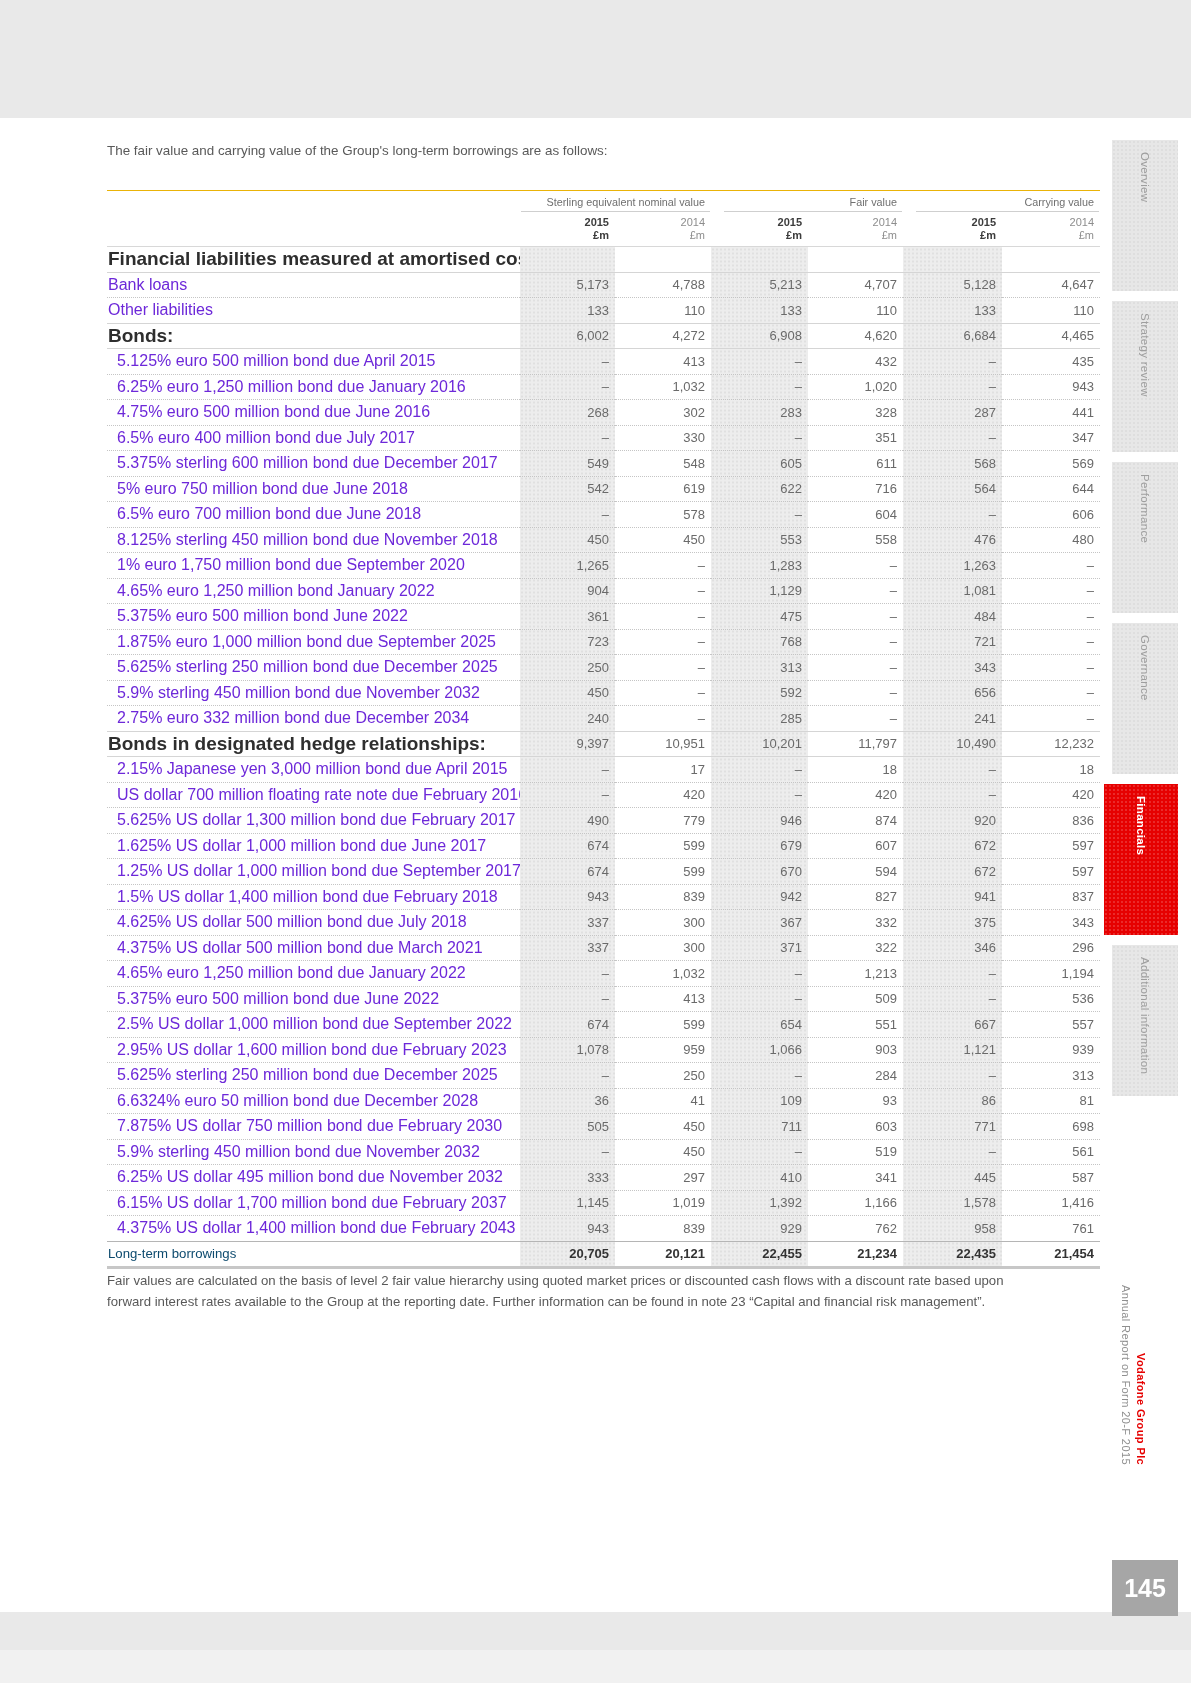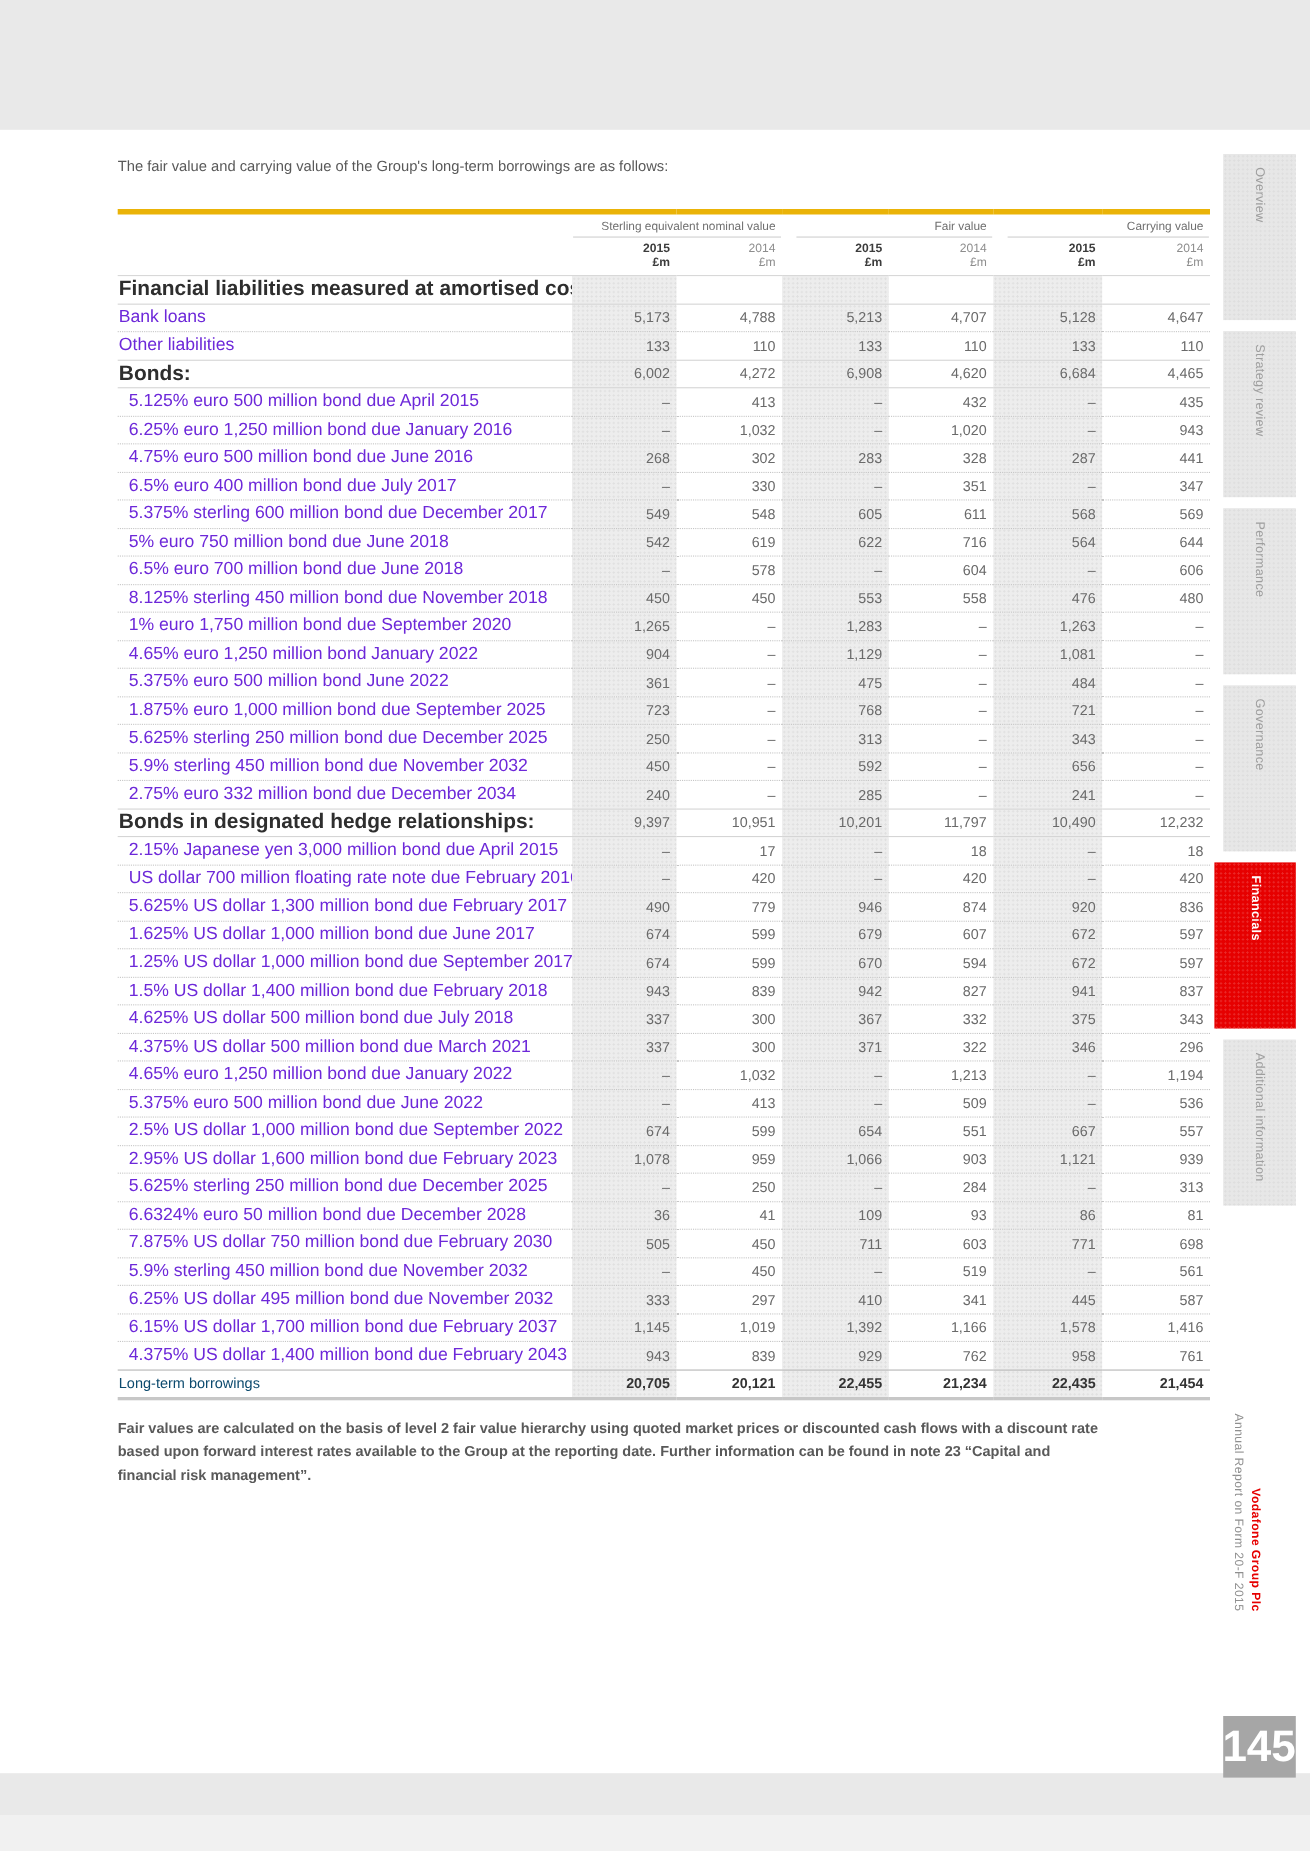--- a/index.html
+++ b/index.html
@@ -5,21 +5,21 @@
   html,body{margin:0;padding:0;background:#fff;}
   .canvas{position:relative;width:1191px;height:1683px;background:#ffffff;overflow:hidden;
           font-family:"Liberation Sans",sans-serif;}
   .band-top{position:absolute;left:0;top:0;width:1191px;height:118px;background:#e9e9e9;}
   .band-bottom{position:absolute;left:0;top:1612px;width:1191px;height:38px;background:#e9e9e9;}
   .band-bottom2{position:absolute;left:0;top:1650px;width:1191px;height:33px;background:#f1f1f1;}
 
   .content{position:absolute;left:107px;top:131px;width:993px;}
   .intro{font-size:13.4px;color:#595959;margin:12px 0 9px 0;white-space:nowrap;}
 
-  table.borrowings{border-collapse:collapse;table-layout:fixed;width:993px;border-top:5px solid #eab308;margin-top:32px;}
+  table.borrowings{border-collapse:collapse;table-layout:fixed;width:993px;border-top:1px solid #eab308;margin-top:32px;}
   table.borrowings th,table.borrowings td{margin:0;vertical-align:middle;}
 
   .grp{font-size:10.8px;color:#6f6f6f;text-align:right;padding:4px 5px 3px 0;
        border-bottom:1px solid #cfcfcf;white-space:nowrap;font-weight:normal;}
   .grp-gap{margin-left:12px;}
   tr.year-row th{border-bottom:1px solid #d8d8d8;padding:3px 6px 4px 0;text-align:right;}
   .yr{font-size:11px;line-height:13px;}
   .un{font-size:11px;line-height:13px;}
   .y2015 .yr,.y2015 .un{font-weight:bold;color:#3c3c3c;}
   .y2014 .yr,.y2014 .un{color:#8d8d8d;font-weight:normal;}
@@ -32,39 +32,39 @@
          background-size:4px 4px;}
   tr.r-section td.lbl{font-weight:bold;color:#2e2e2e;font-size:19px;}
   tr.r-item td.lbl{padding-left:10px;}
   tr.b-dotted td{border-bottom:1px dotted #c5c5c5;}
   tr.b-solid td{border-bottom:1px solid #d5d5d5;}
   tr.b-none td{border-bottom:none;}
   tr.r-total td{border-top:1px solid #b5b5b5;border-bottom:3px solid #c7c7c7;}
   tr.r-total td.lbl{font-weight:normal;color:#0c4a6e;font-size:13.2px;}
   tr.r-total td.num{font-weight:bold;color:#333333;}
 
-  .footnote{margin-top:16px;width:903px;font-size:13.2px;color:#595959;line-height:1.58;font-weight:bold;}
+  .footnote{margin-top:2px;width:903px;font-size:13.2px;color:#595959;line-height:1.58;}
 
   .tab{position:absolute;left:1112px;width:66px;height:151px;background-color:#e7e7e7;
        background-image:radial-gradient(circle,#dedede 0.9px,rgba(0,0,0,0) 1px);background-size:4px 4px;
        display:flex;justify-content:center;align-items:flex-start;}
   .tab span{writing-mode:vertical-rl;font-size:11.5px;color:#9e9e9e;padding-top:12px;letter-spacing:0.3px;}
   .tab.active{left:1104px;width:74px;background-color:#e60000;
        background-image:radial-gradient(circle,#ea2a2a 0.9px,rgba(0,0,0,0) 1px);}
   .tab.active span{color:#ffffff;font-weight:bold;}
 
   .vert-footer{position:absolute;left:1120px;top:1280px;height:185px;display:flex;
                flex-direction:row;align-items:flex-end;gap:3px;}
   .vert-footer span{writing-mode:vertical-rl;font-size:11px;letter-spacing:0.4px;}
   .vf-report{color:#8f8f8f;}
   .vf-brand{color:#e60000;font-weight:bold;}
 
   .page-badge{position:absolute;left:1112px;top:1560px;width:66px;height:56px;background:#a6a6a6;
-              display:flex;align-items:center;justify-content:flex-end;
-              color:#ffffff;font-weight:bold;font-size:40px;}
+              display:flex;align-items:center;justify-content:center;
+              color:#ffffff;font-weight:bold;font-size:25px;}
 </style>
 </head>
 <body>
 
 <div class="canvas">
   <div class="band-top"></div>
   <div class="band-bottom"></div>
   <div class="band-bottom2"></div>
 
   <div class="content">

